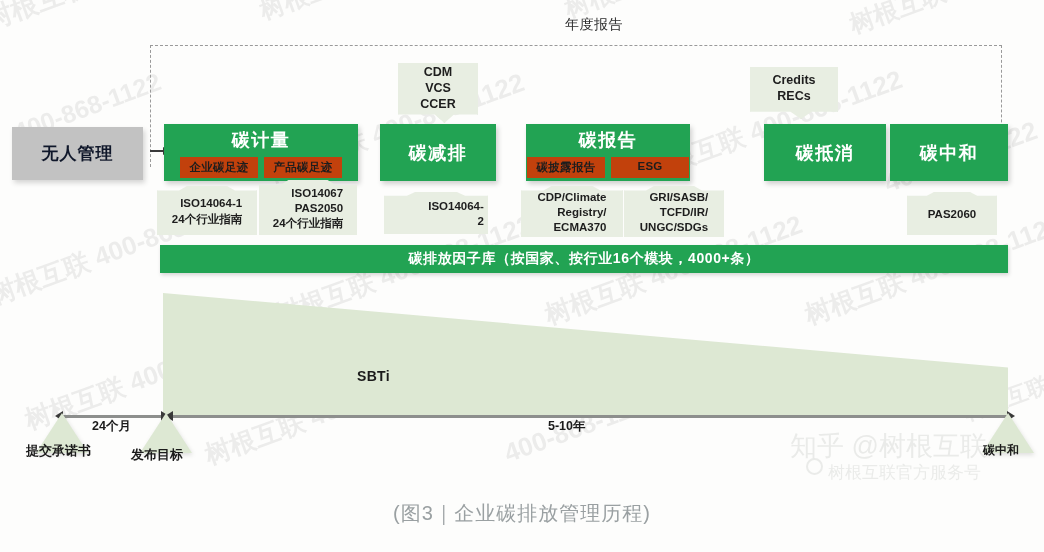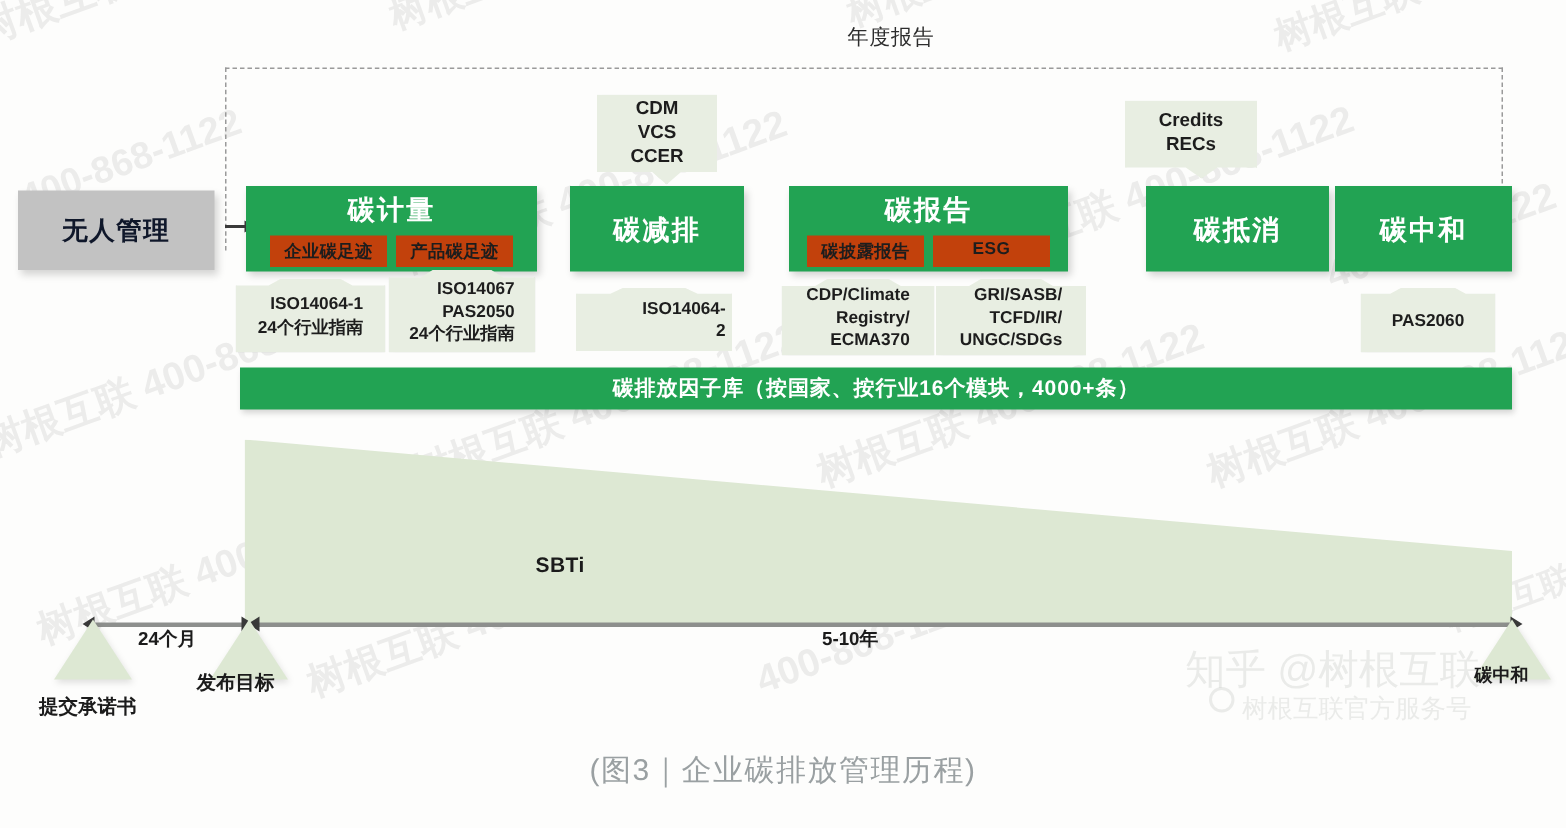--- a/index.html
+++ b/index.html
@@ -241,21 +241,21 @@
     <div class="subrow">
       <div class="subchip">企业碳足迹</div>
       <div class="subchip">产品碳足迹</div>
     </div>
   </div>
 
   <div class="pillar" style="left:380px; top:124px; width:116px; height:57px;">
     <div class="ptitle">碳减排</div>
   </div>
 
-  <div class="pillar" style="left:526px; top:124px; width:186px; height:57px;">
+  <div class="pillar" style="left:526px; top:124px; width:164px; height:57px;">
     <div class="ptitle">碳报告</div>
     <div class="subrow">
       <div class="subchip">碳披露报告</div>
       <div class="subchip">ESG</div>
     </div>
   </div>
 
   <div class="pillar" style="left:764px; top:124px; width:122px; height:57px;">
     <div class="ptitle">碳抵消</div>
   </div>
@@ -297,21 +297,21 @@
   </div>
   <div class="tl-seg" style="left:172px; top:415px; width:836px;">
     <span class="ar-l"></span>
     <span class="ar-r"></span>
   </div>
 
   <div class="tri" style="left:36px;  top:413px;"></div>
   <div class="tri" style="left:140px; top:413px;"></div>
   <div class="tri" style="left:982px; top:413px;"></div>
 
-  <div class="tl-cap" style="left:26px;  top:462px;">提交承诺书</div>
+  <div class="tl-cap" style="left:26px;  top:442px;">提交承诺书</div>
   <div class="tl-cap" style="left:131px; top:446px;">发布目标</div>
   <div class="tl-cap" style="left:983px; top:442px; font-size:12px;">碳中和</div>
 
   <div class="tl-span" style="left:92px;  top:418px;">24个月</div>
   <div class="tl-span" style="left:548px; top:418px;">5-10年</div>
 
   <div id="caption">(图3｜企业碳排放管理历程)</div>
 
 </div>
 

